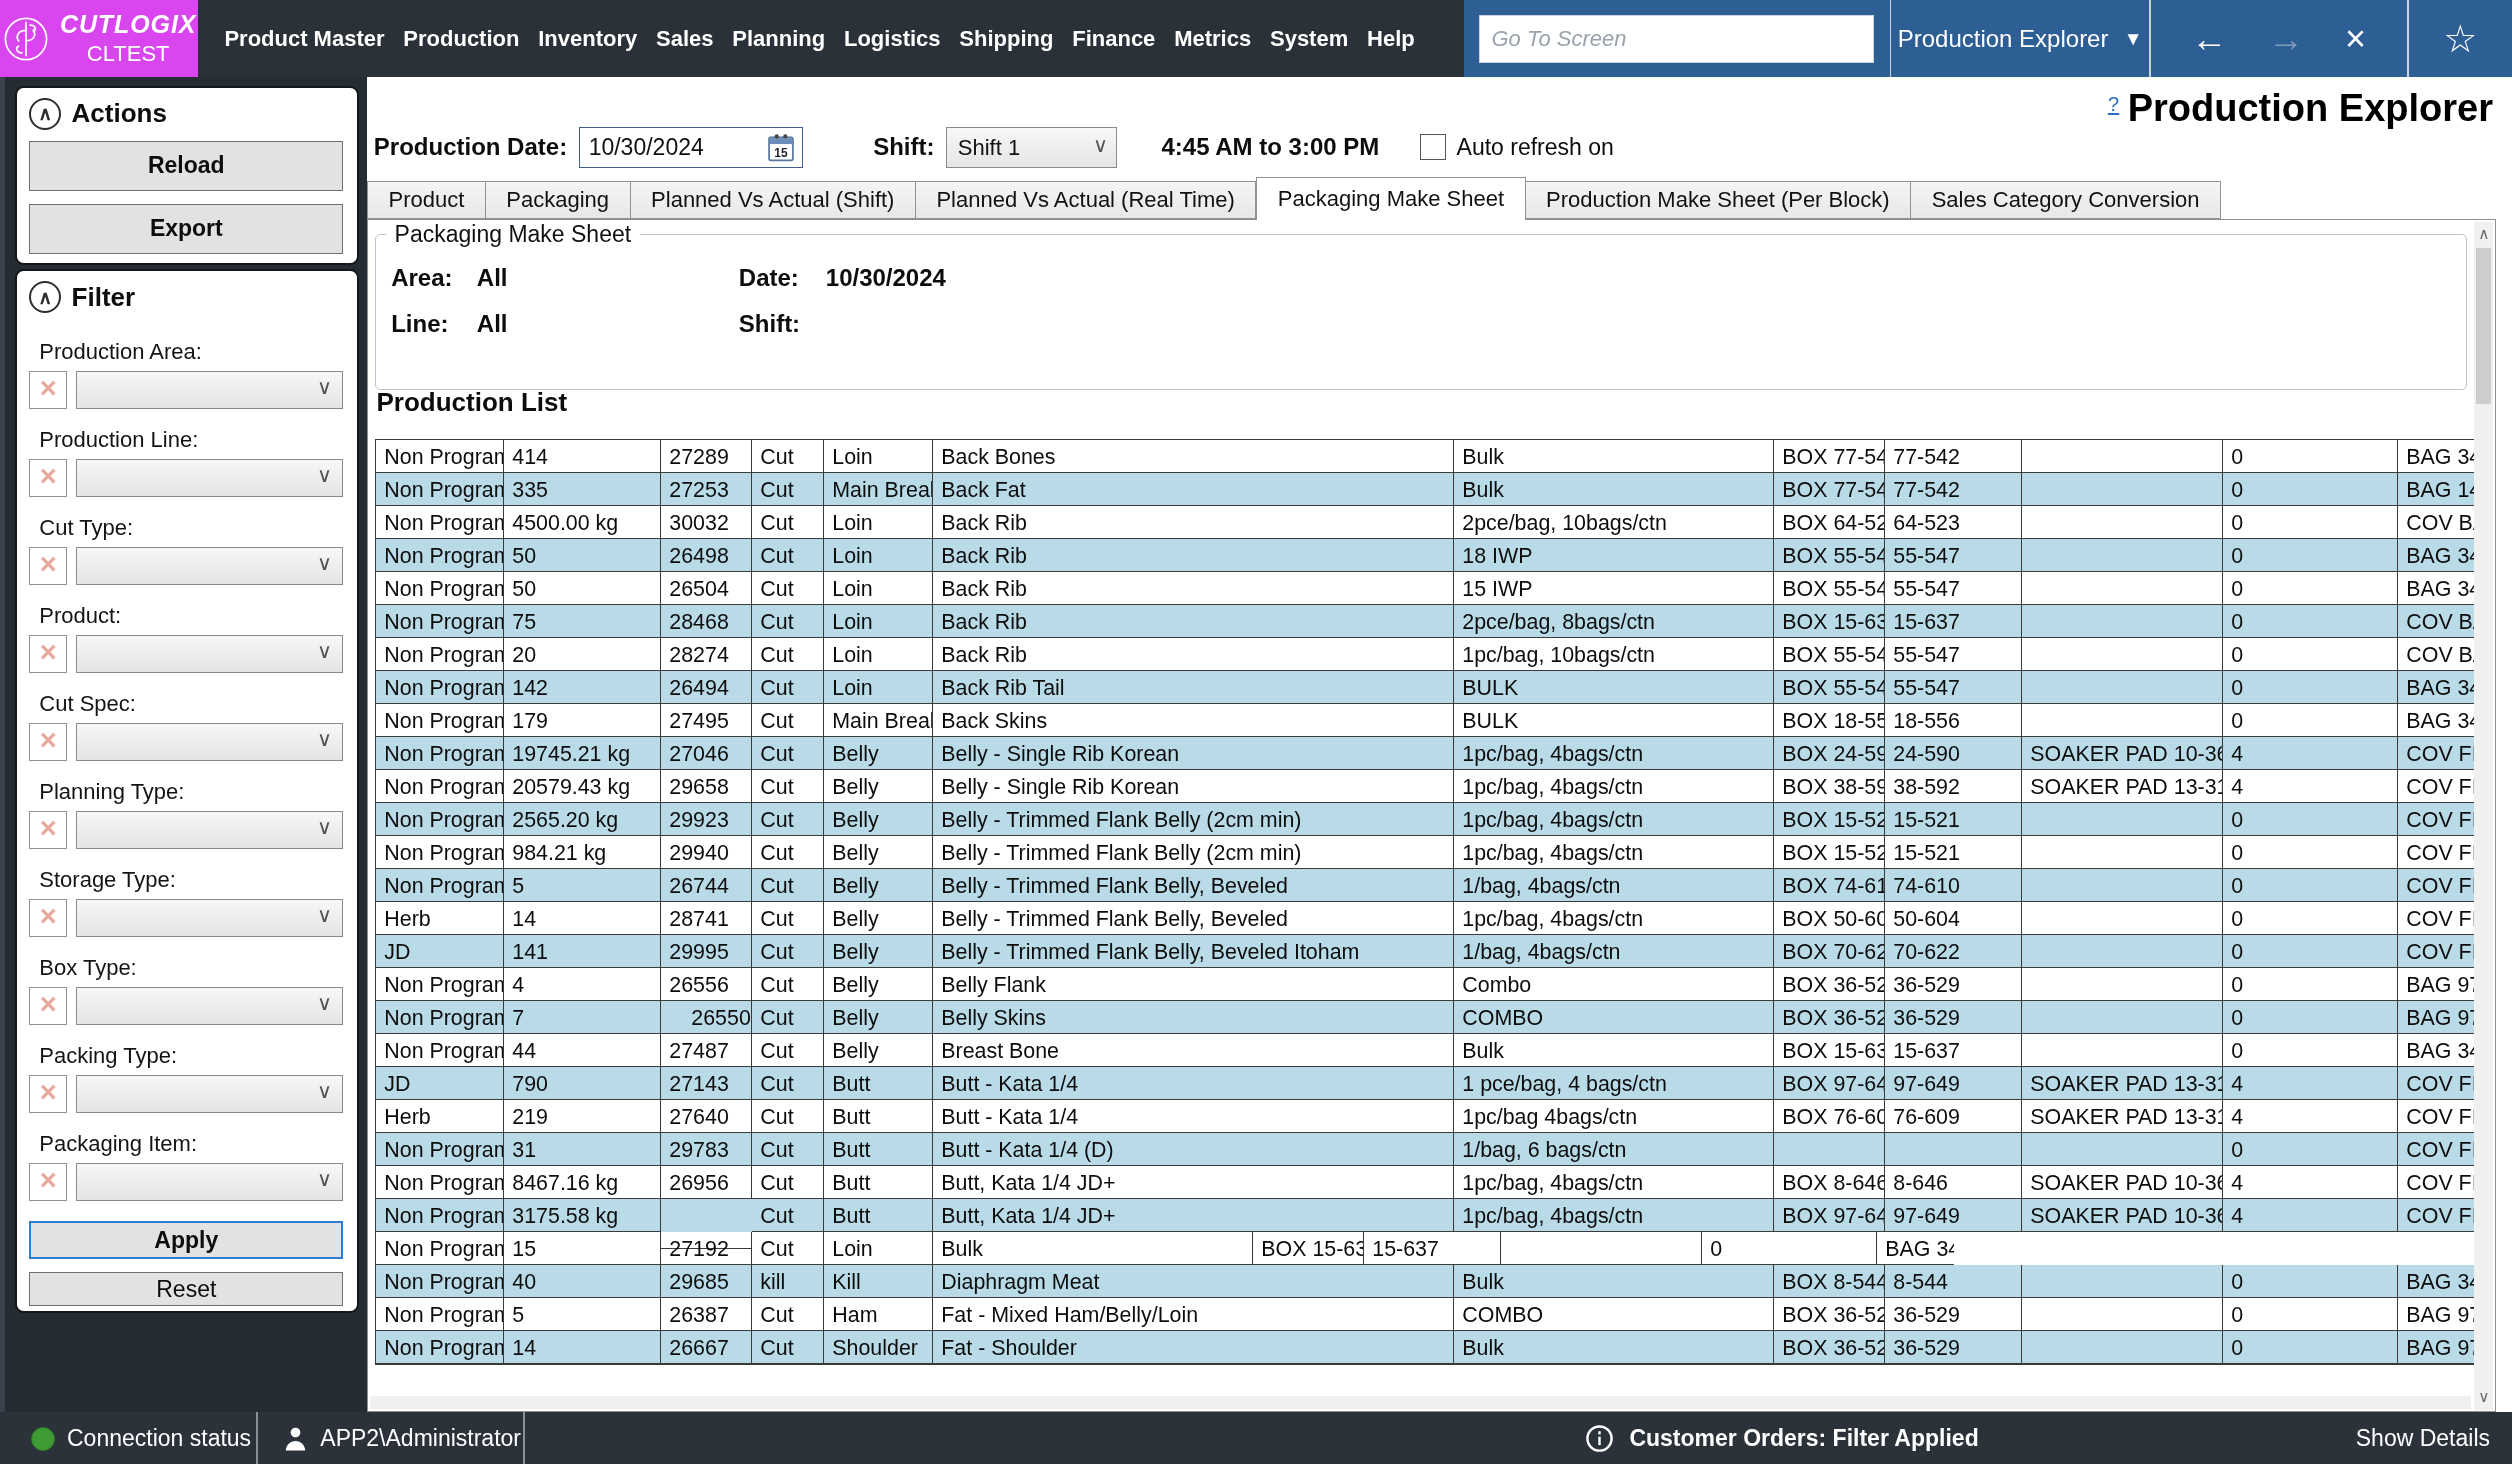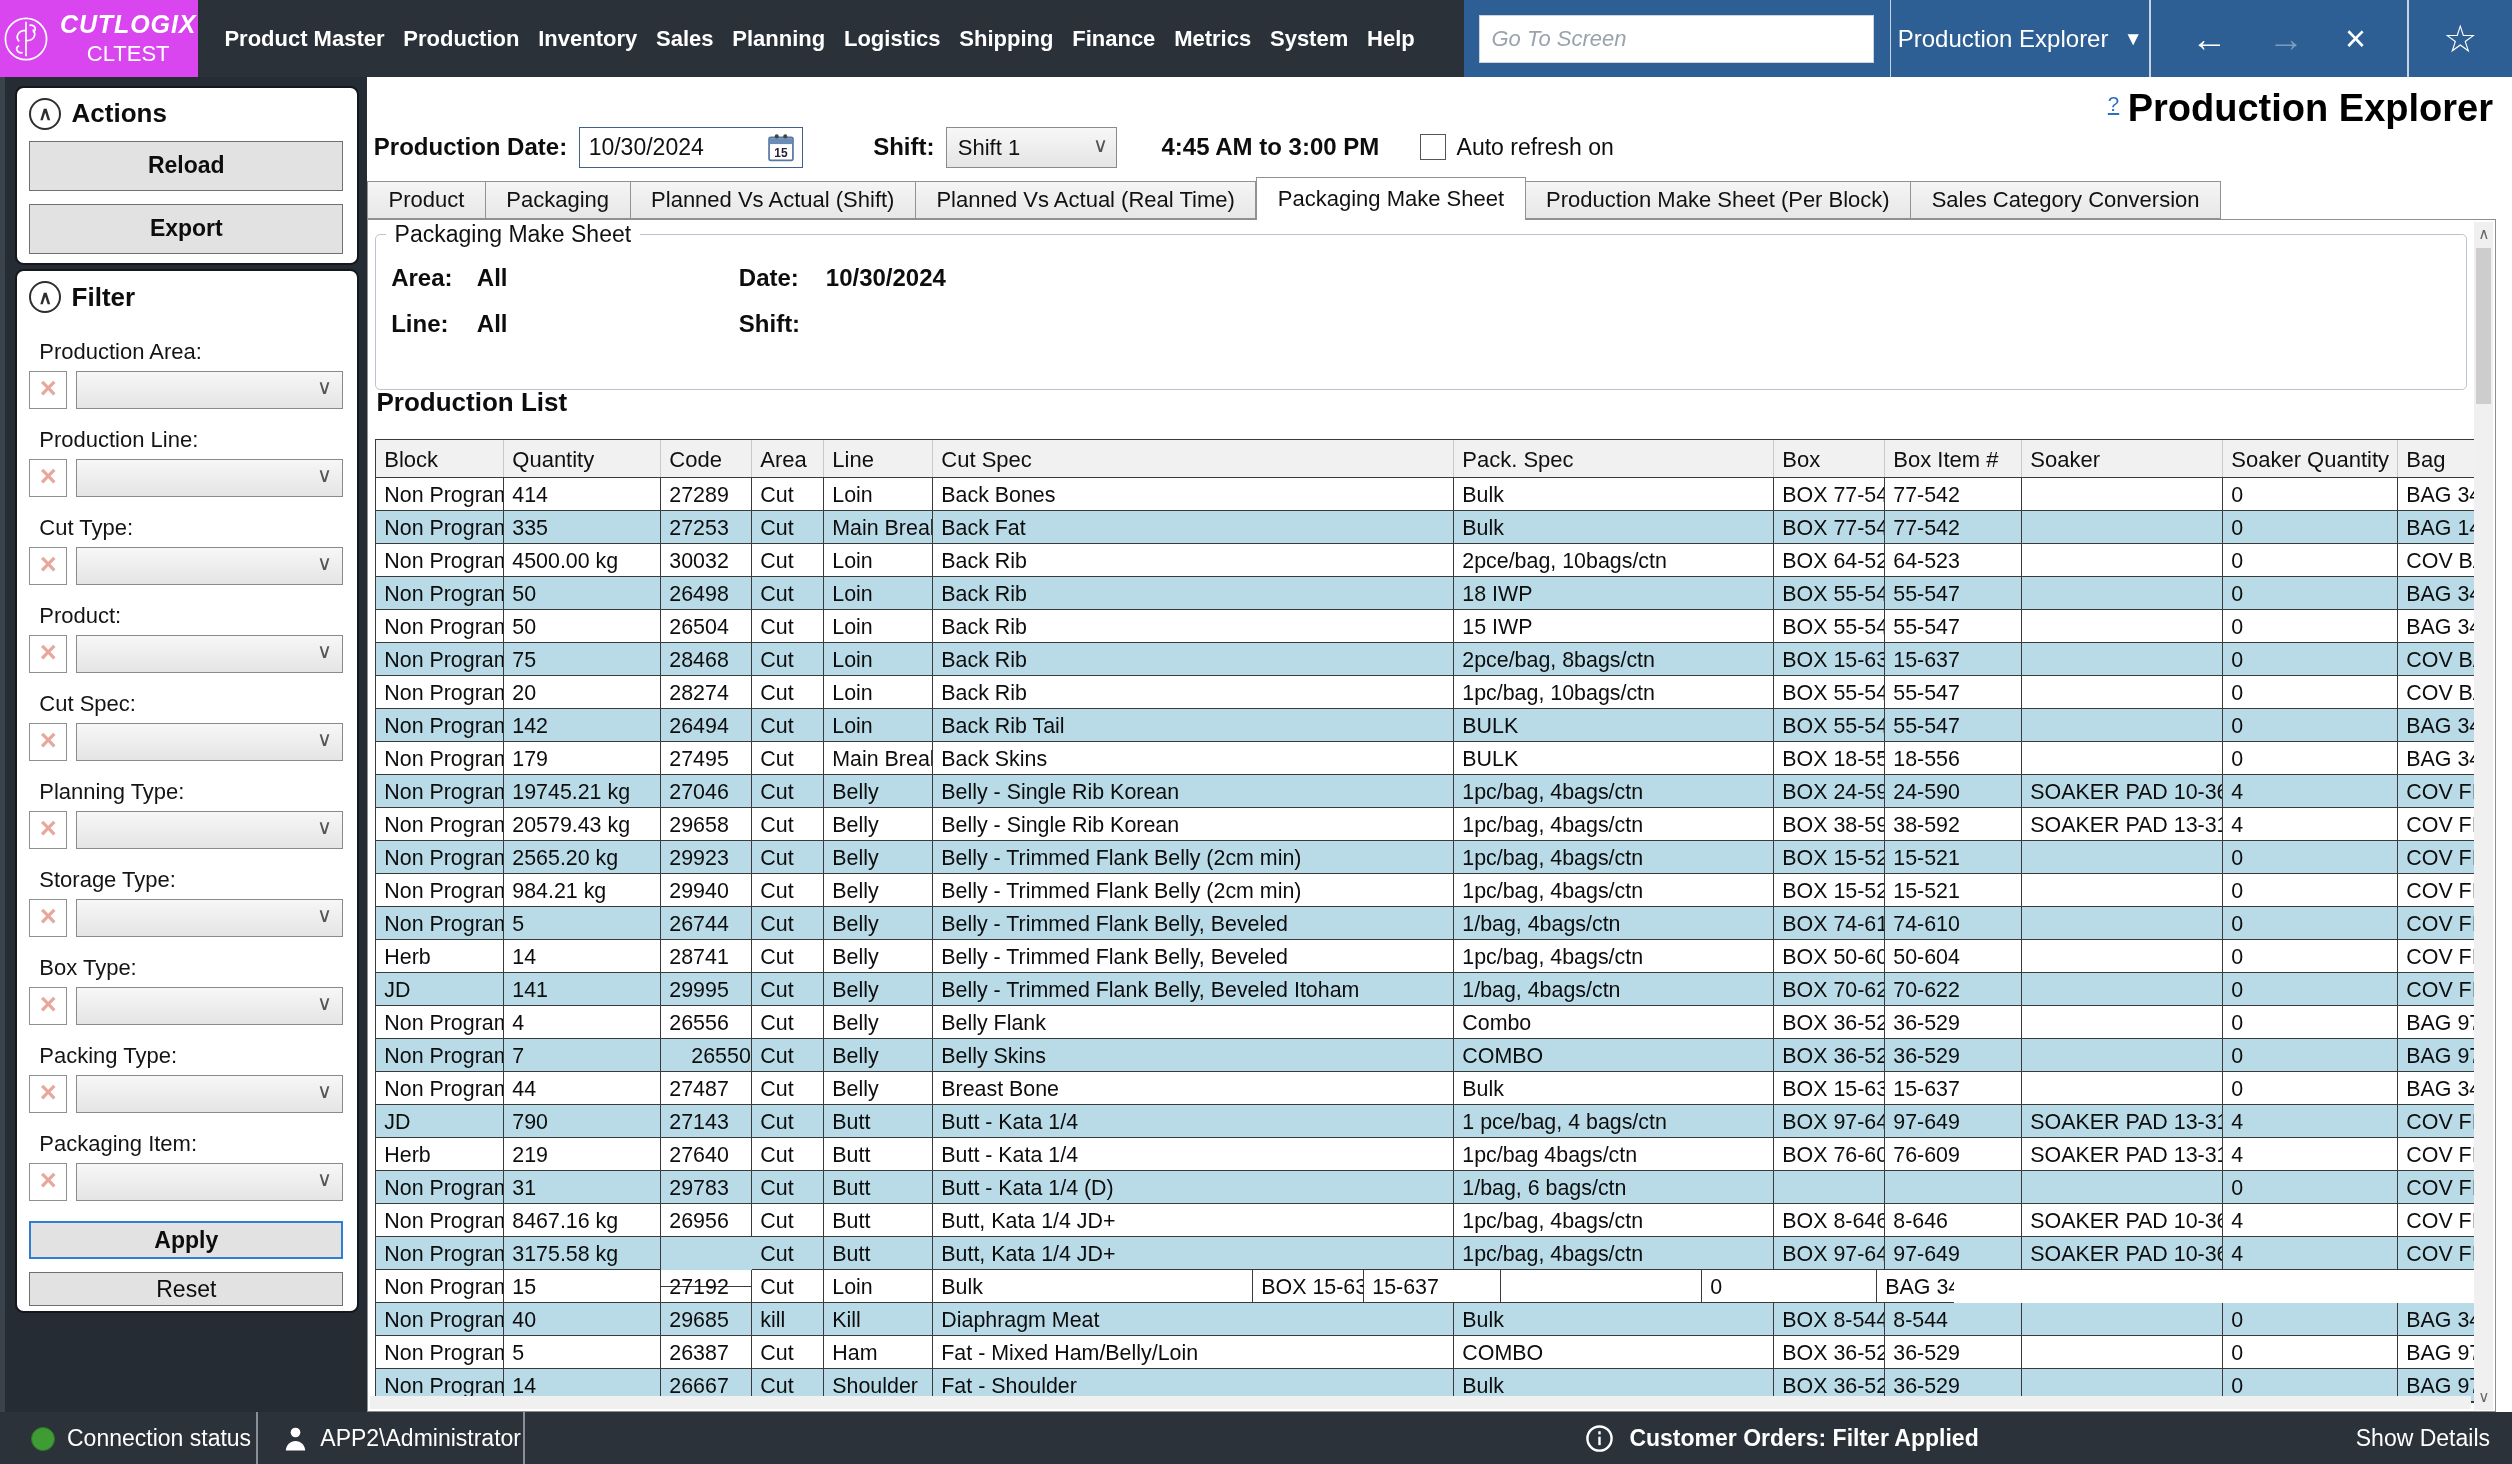--- a/index.html
+++ b/index.html
@@ -285,34 +285,20 @@
         <span class="gb-item" style="top:29px; left:450px;">10/30/2024</span>
         <span class="gb-item" style="top:75px; left:15.4px;">Line:</span>
         <span class="gb-item" style="top:75px; left:101px;">All</span>
         <span class="gb-item" style="top:75px; left:363px;">Shift:</span>
         <span class="gb-item" style="top:75px; left:450px;"></span>
       </div>
 
       <div class="list-title">Production List</div>
 
       <div class="grid" id="grid">
-          <div class="ghead">
-            <div class="gh" style="width: 128px;">Block</div>
-            <div class="gh" style="width: 157px;">Quantity</div>
-            <div class="gh" style="width: 91px;">Code</div>
-            <div class="gh" style="width: 72px;">Area</div>
-            <div class="gh" style="width: 109px;">Line</div>
-            <div class="gh" style="width: 521px;">Cut Spec</div>
-            <div class="gh" style="width: 320px;">Pack. Spec</div>
-            <div class="gh" style="width: 111px;">Box</div>
-            <div class="gh" style="width: 137px;">Box Item #</div>
-            <div class="gh" style="width: 201px;">Soaker</div>
-            <div class="gh" style="width: 175px;">Soaker Quantity</div>
-            <div class="gh" style="width: 77px;">Bag</div>
-          </div>
           <div class="grow">
             <div class="gc" style="width: 128px;">Non Program</div>
             <div class="gc" style="width: 157px;">414</div>
             <div class="gc" style="width: 91px;">27289</div>
             <div class="gc" style="width: 72px;">Cut</div>
             <div class="gc" style="width: 109px;">Loin</div>
             <div class="gc" style="width: 521px;">Back Bones</div>
             <div class="gc" style="width: 320px;">Bulk</div>
             <div class="gc" style="width: 111px;">BOX 77-542</div>
             <div class="gc" style="width: 137px;">77-542</div>

